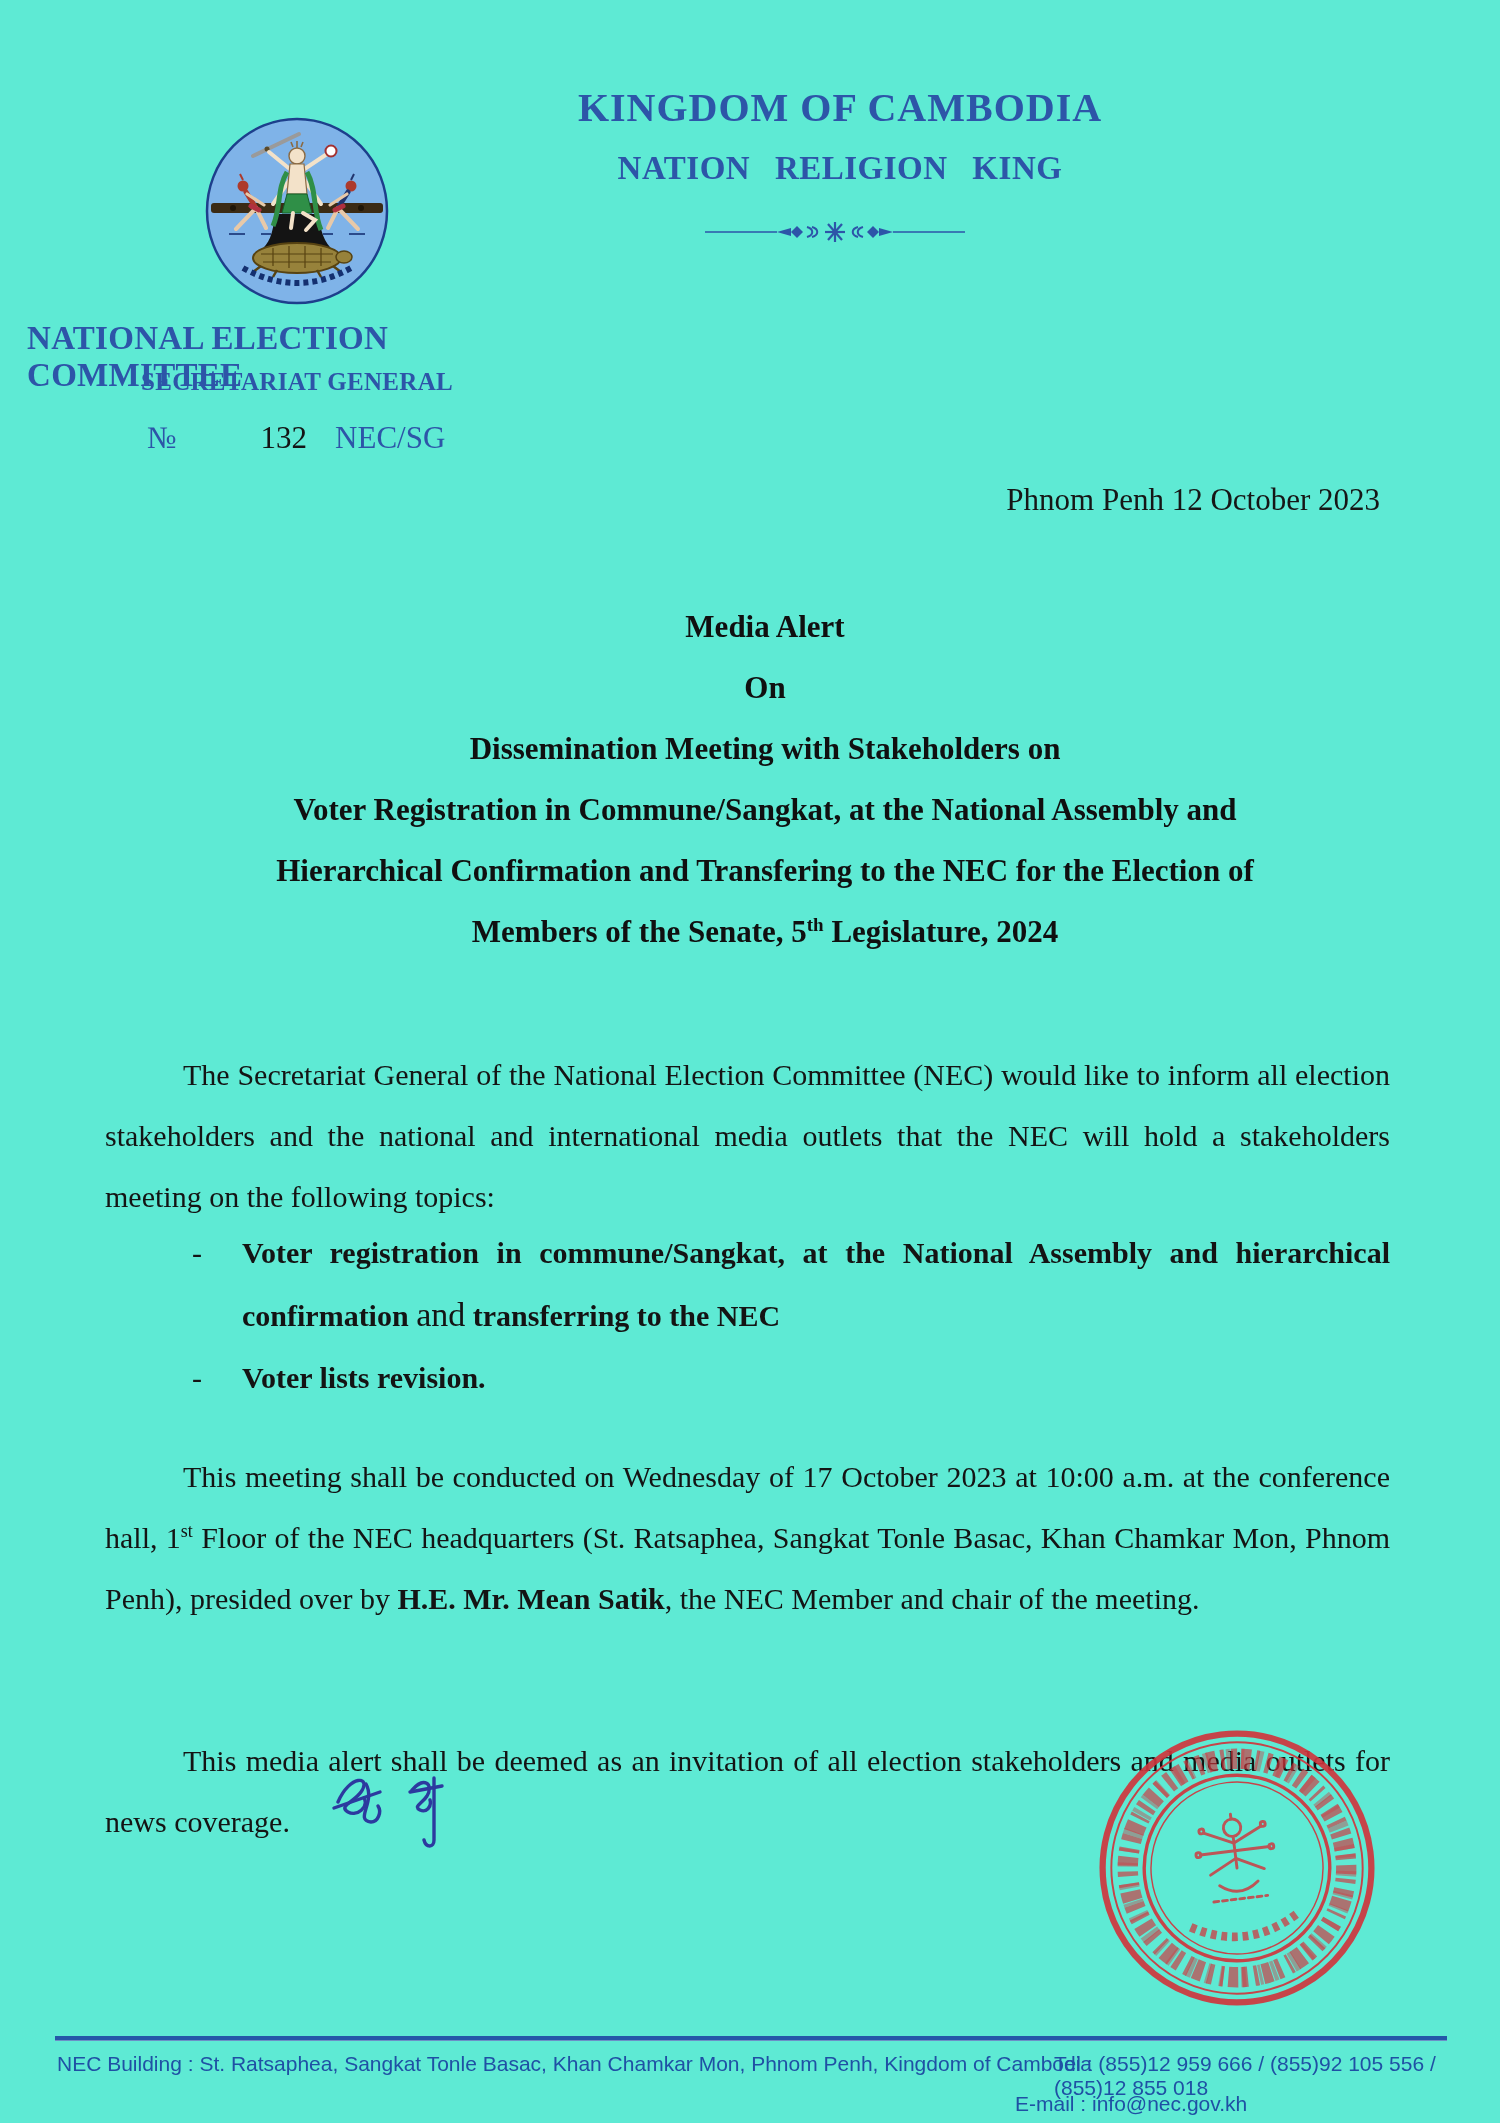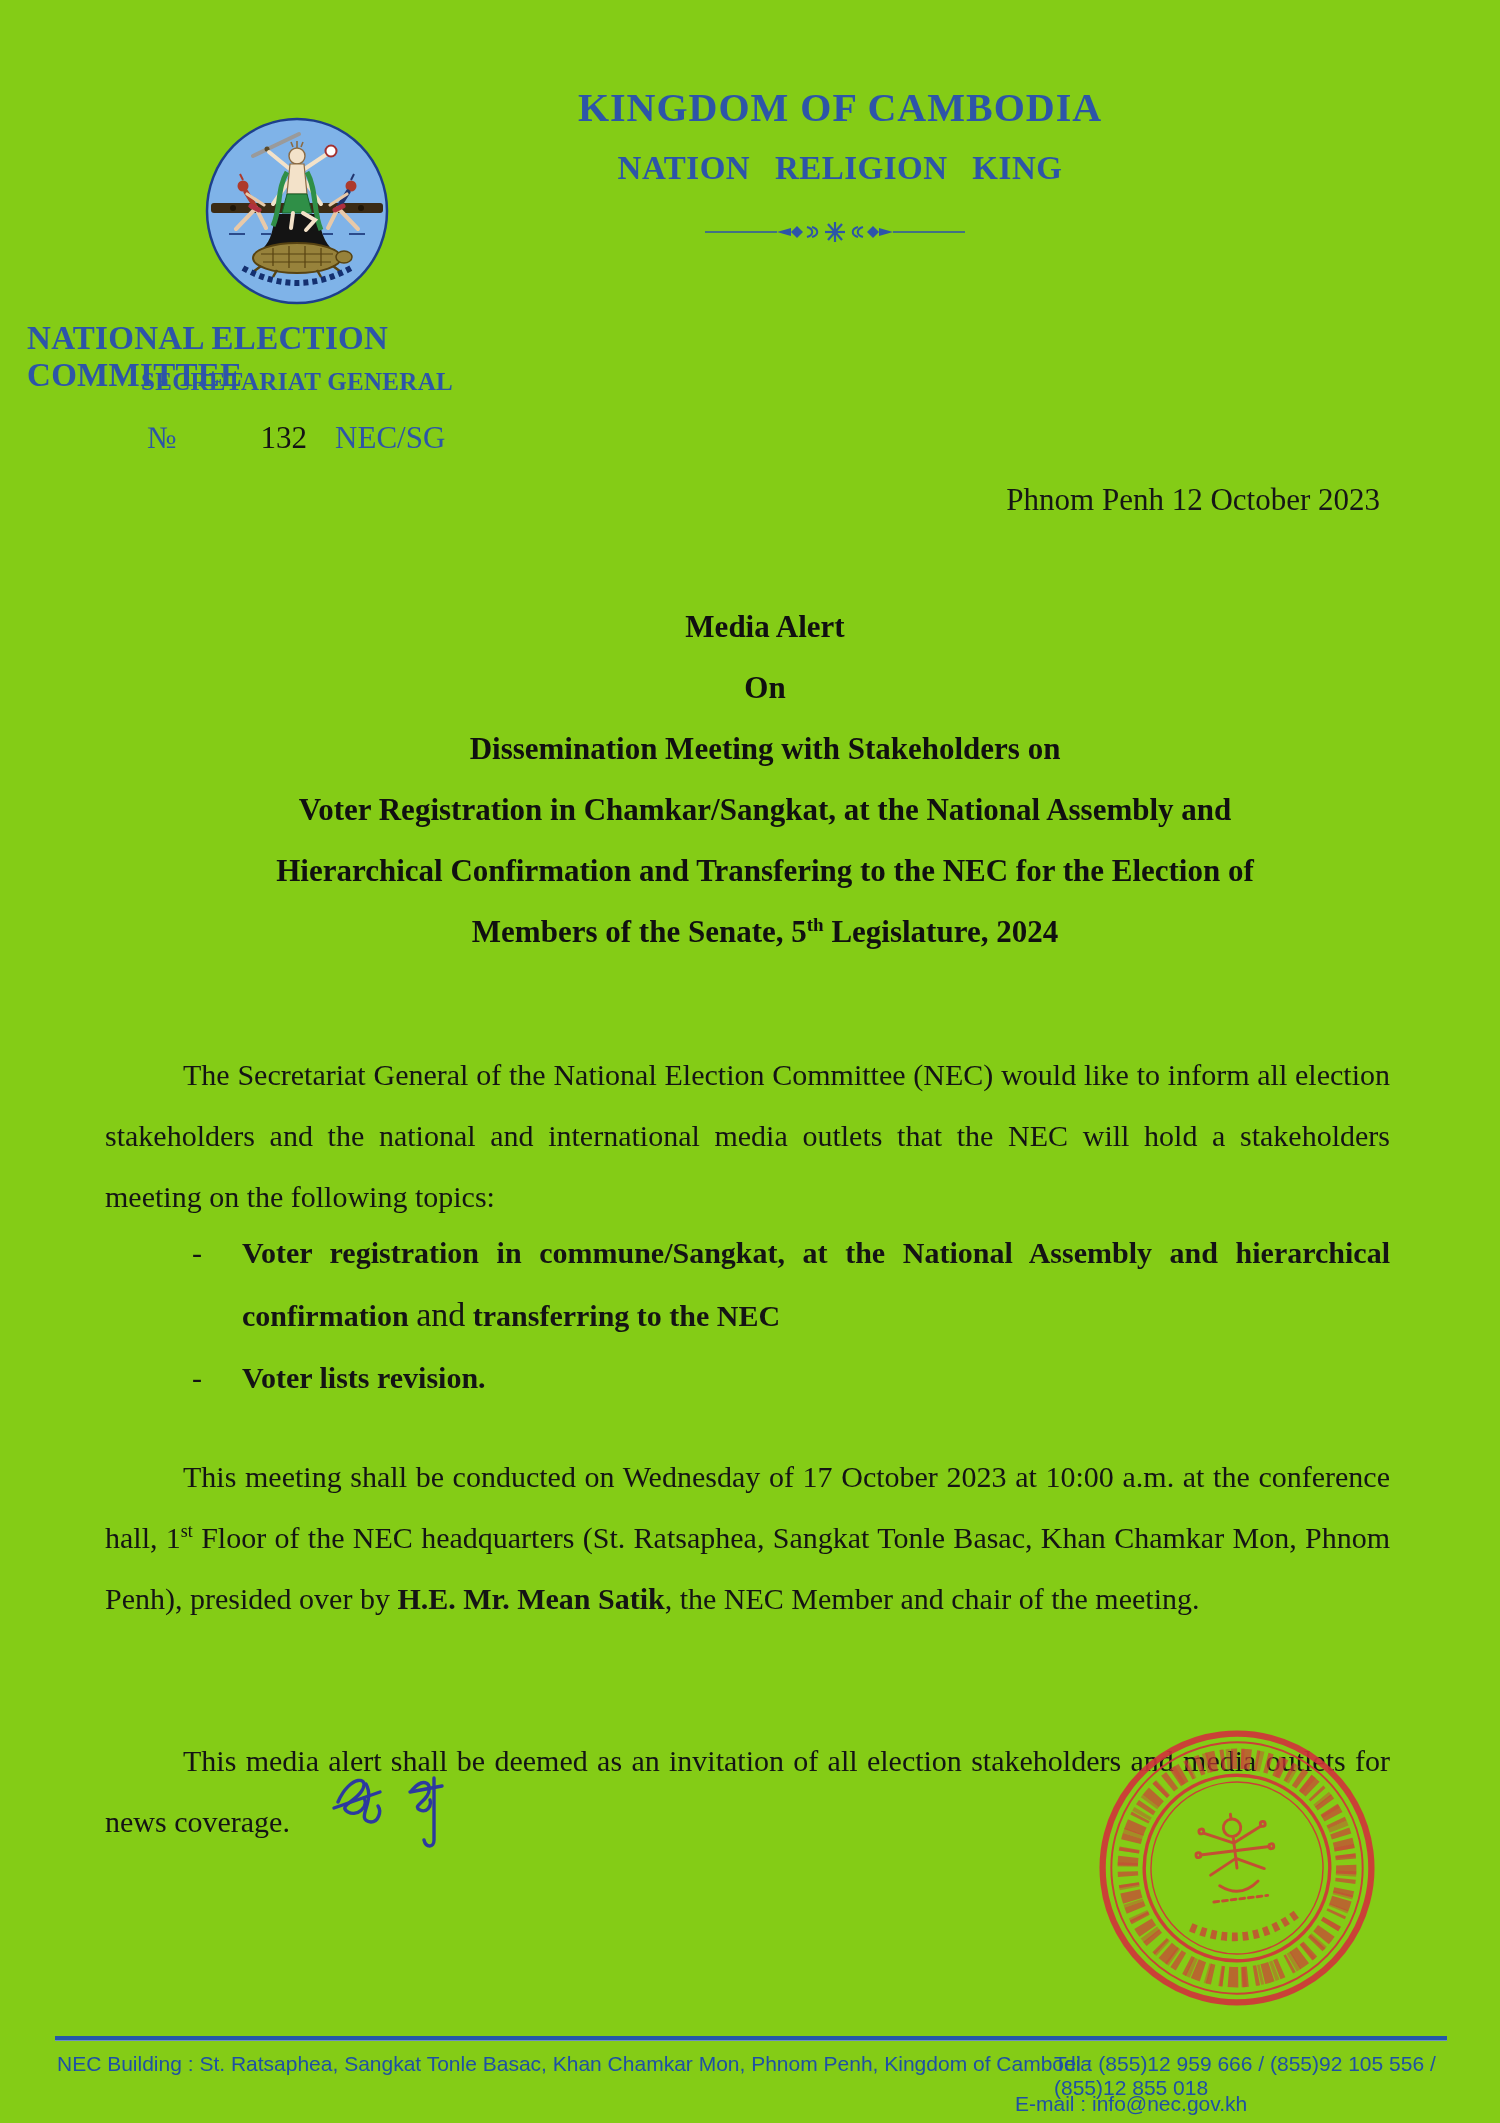--- a/index.html
+++ b/index.html
@@ -1,18 +1,18 @@
 <!DOCTYPE html>
 <html><head>
 <meta charset="utf-8">
 <style>
   html,body{margin:0;padding:0;background:#9a9a9a;}
   .page{
     position:relative;width:1500px;height:2123px;margin:0 auto;
-    background:#84cc16;overflow:hidden;
+    background:#5eead4;overflow:hidden;
     font-family:"Liberation Serif",serif;color:#1b1b1b;
   }
   .abs{position:absolute;}
 
   
   .kingdom{top:84px;left:340px;width:1000px;text-align:center;
     font-size:40px;font-weight:700;color:#2d55a8;letter-spacing:1px;}
   .motto{top:150px;left:340px;width:1000px;text-align:center;
     font-size:33px;font-weight:700;color:#2d55a8;word-spacing:16px;letter-spacing:.5px;}
   .ornament{top:220px;left:705px;}
@@ -140,21 +140,21 @@
     <span class="ref-number">132</span>
     <span class="ref-suffix">NEC/SG</span>
   </div>
 
   <div class="abs dateline">Phnom Penh 12 October 2023</div>
 
   <div class="abs title-block">
     <div>Media Alert</div>
     <div>On</div>
     <div>Dissemination Meeting with Stakeholders on</div>
-    <div>Voter Registration in Chamkar/Sangkat, at the National Assembly and</div>
+    <div>Voter Registration in Commune/Sangkat, at the National Assembly and</div>
     <div>Hierarchical Confirmation and Transfering to the NEC for the Election of</div>
     <div><span>Members of the Senate, 5</span><sup>th</sup><span> Legislature, 2024</span></div>
   </div>
 
   <p class="abs para p1"><span class="indent"></span><span>The Secretariat General of the National Election Committee (NEC) would like to inform all election stakeholders and the national and international media outlets that the NEC will hold a stakeholders meeting on the following topics:</span></p>
 
   <div class="abs bullets">
     <div class="bullet-item">
       <span class="bullet-dash">-</span><span>Voter registration in commune/Sangkat, at the National Assembly and hierarchical confirmation </span><span class="and-word">and</span><span> transferring to the NEC</span>
     </div>

